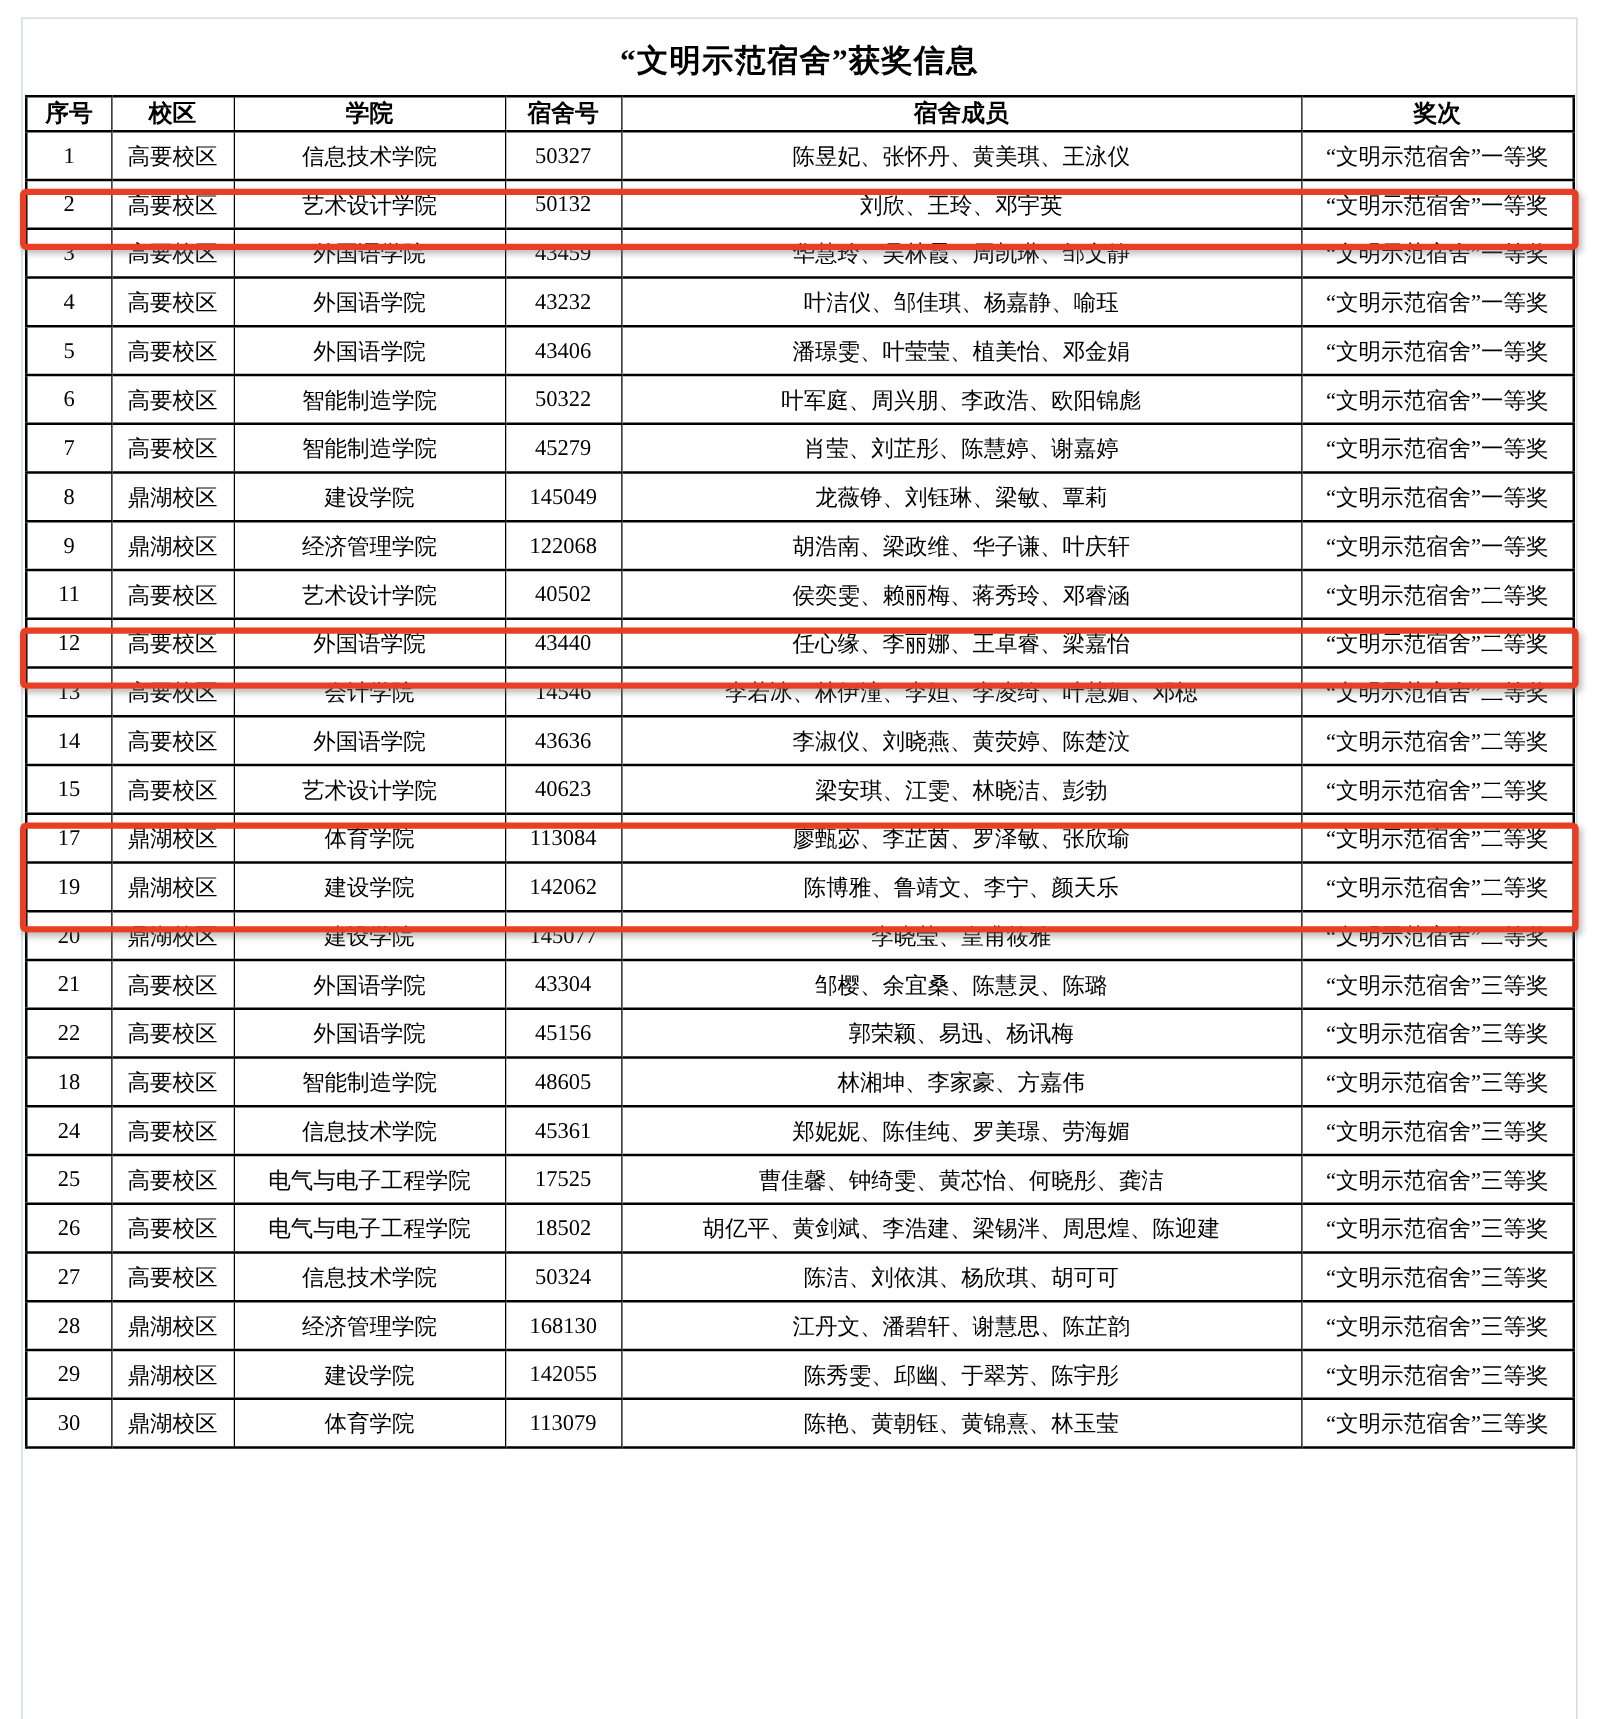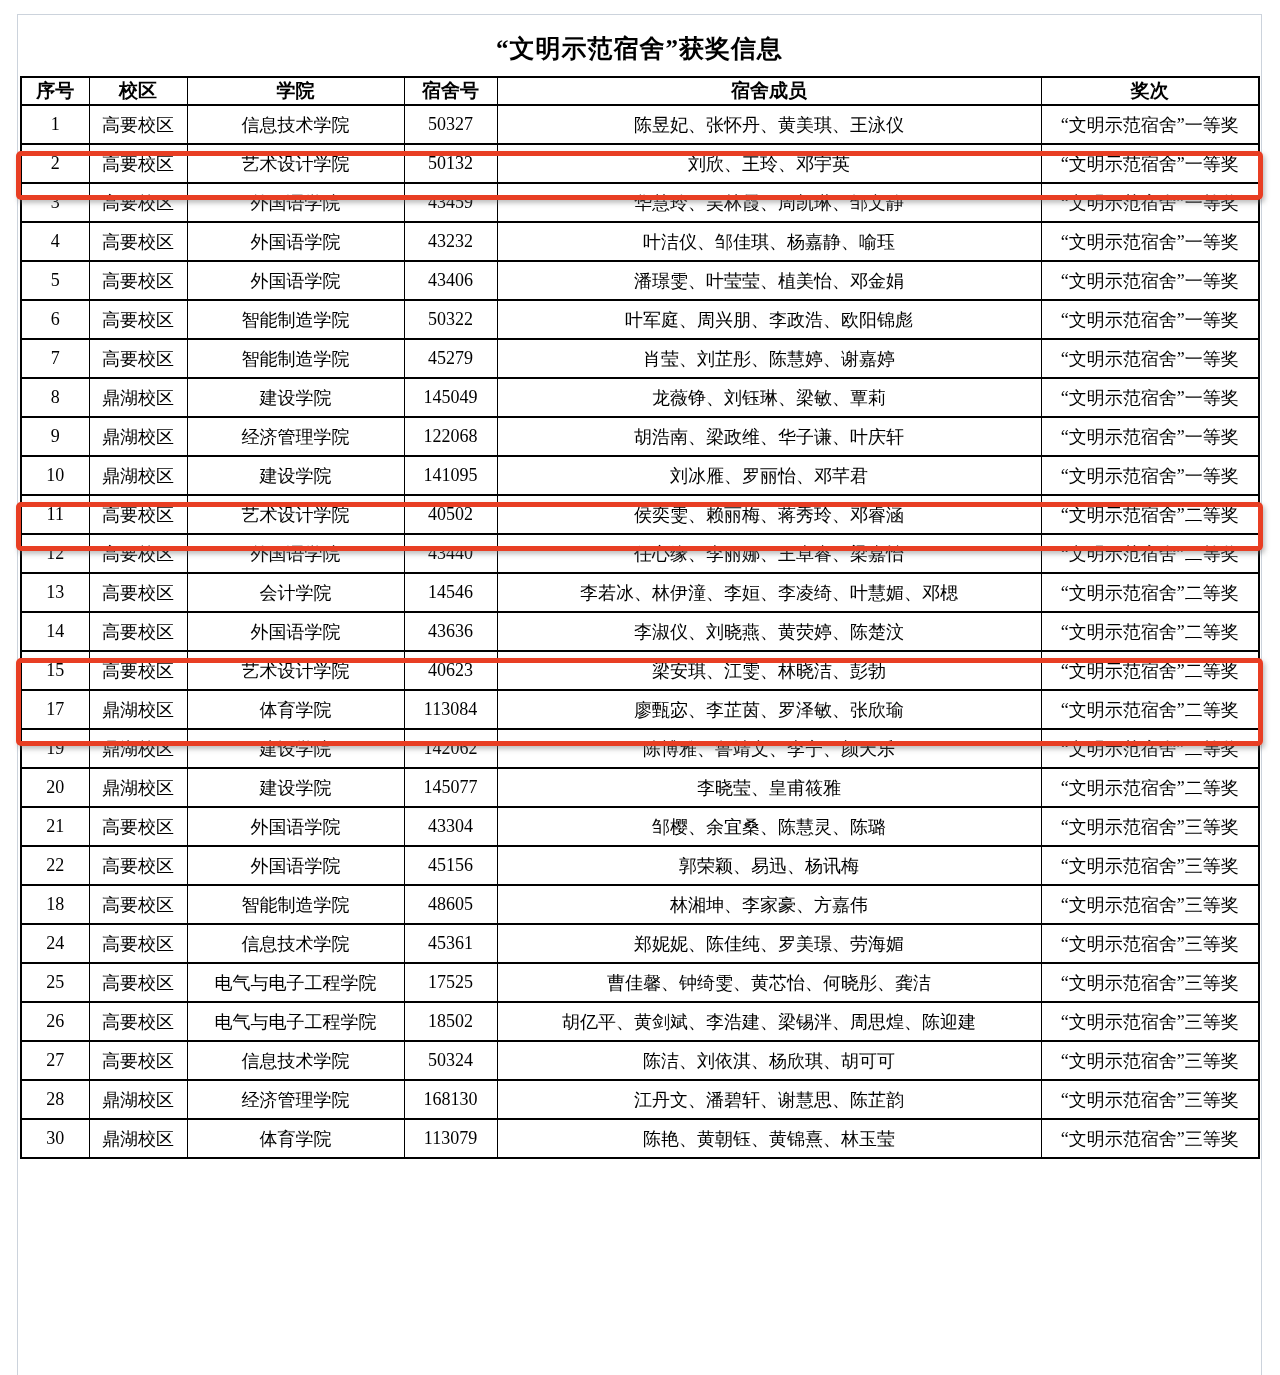--- a/index.html
+++ b/index.html
@@ -127,28 +127,20 @@
           </tr>
           <tr>
             <td>9</td>
             <td>鼎湖校区</td>
             <td>经济管理学院</td>
             <td>122068</td>
             <td>胡浩南、梁政维、华子谦、叶庆轩</td>
             <td>“文明示范宿舍”一等奖</td>
           </tr>
           <tr>
-            <td>10</td>
-            <td>鼎湖校区</td>
-            <td>建设学院</td>
-            <td>141095</td>
-            <td>刘冰雁、罗丽怡、邓芊君</td>
-            <td>“文明示范宿舍”一等奖</td>
-          </tr>
-          <tr>
             <td>11</td>
             <td>高要校区</td>
             <td>艺术设计学院</td>
             <td>40502</td>
             <td>侯奕雯、赖丽梅、蒋秀玲、邓睿涵</td>
             <td>“文明示范宿舍”二等奖</td>
           </tr>
           <tr>
             <td>12</td>
             <td>高要校区</td>
@@ -260,20 +252,28 @@
             <td>50324</td>
             <td>陈洁、刘依淇、杨欣琪、胡可可</td>
             <td>“文明示范宿舍”三等奖</td>
           </tr>
           <tr>
             <td>28</td>
             <td>鼎湖校区</td>
             <td>经济管理学院</td>
             <td>168130</td>
             <td>江丹文、潘碧轩、谢慧思、陈芷韵</td>
+            <td>“文明示范宿舍”三等奖</td>
+          </tr>
+          <tr>
+            <td>29</td>
+            <td>鼎湖校区</td>
+            <td>建设学院</td>
+            <td>142055</td>
+            <td>陈秀雯、邱幽、于翠芳、陈宇彤</td>
             <td>“文明示范宿舍”三等奖</td>
           </tr>
           <tr>
             <td>30</td>
             <td>鼎湖校区</td>
             <td>体育学院</td>
             <td>113079</td>
             <td>陈艳、黄朝钰、黄锦熹、林玉莹</td>
             <td>“文明示范宿舍”三等奖</td>
           </tr>

